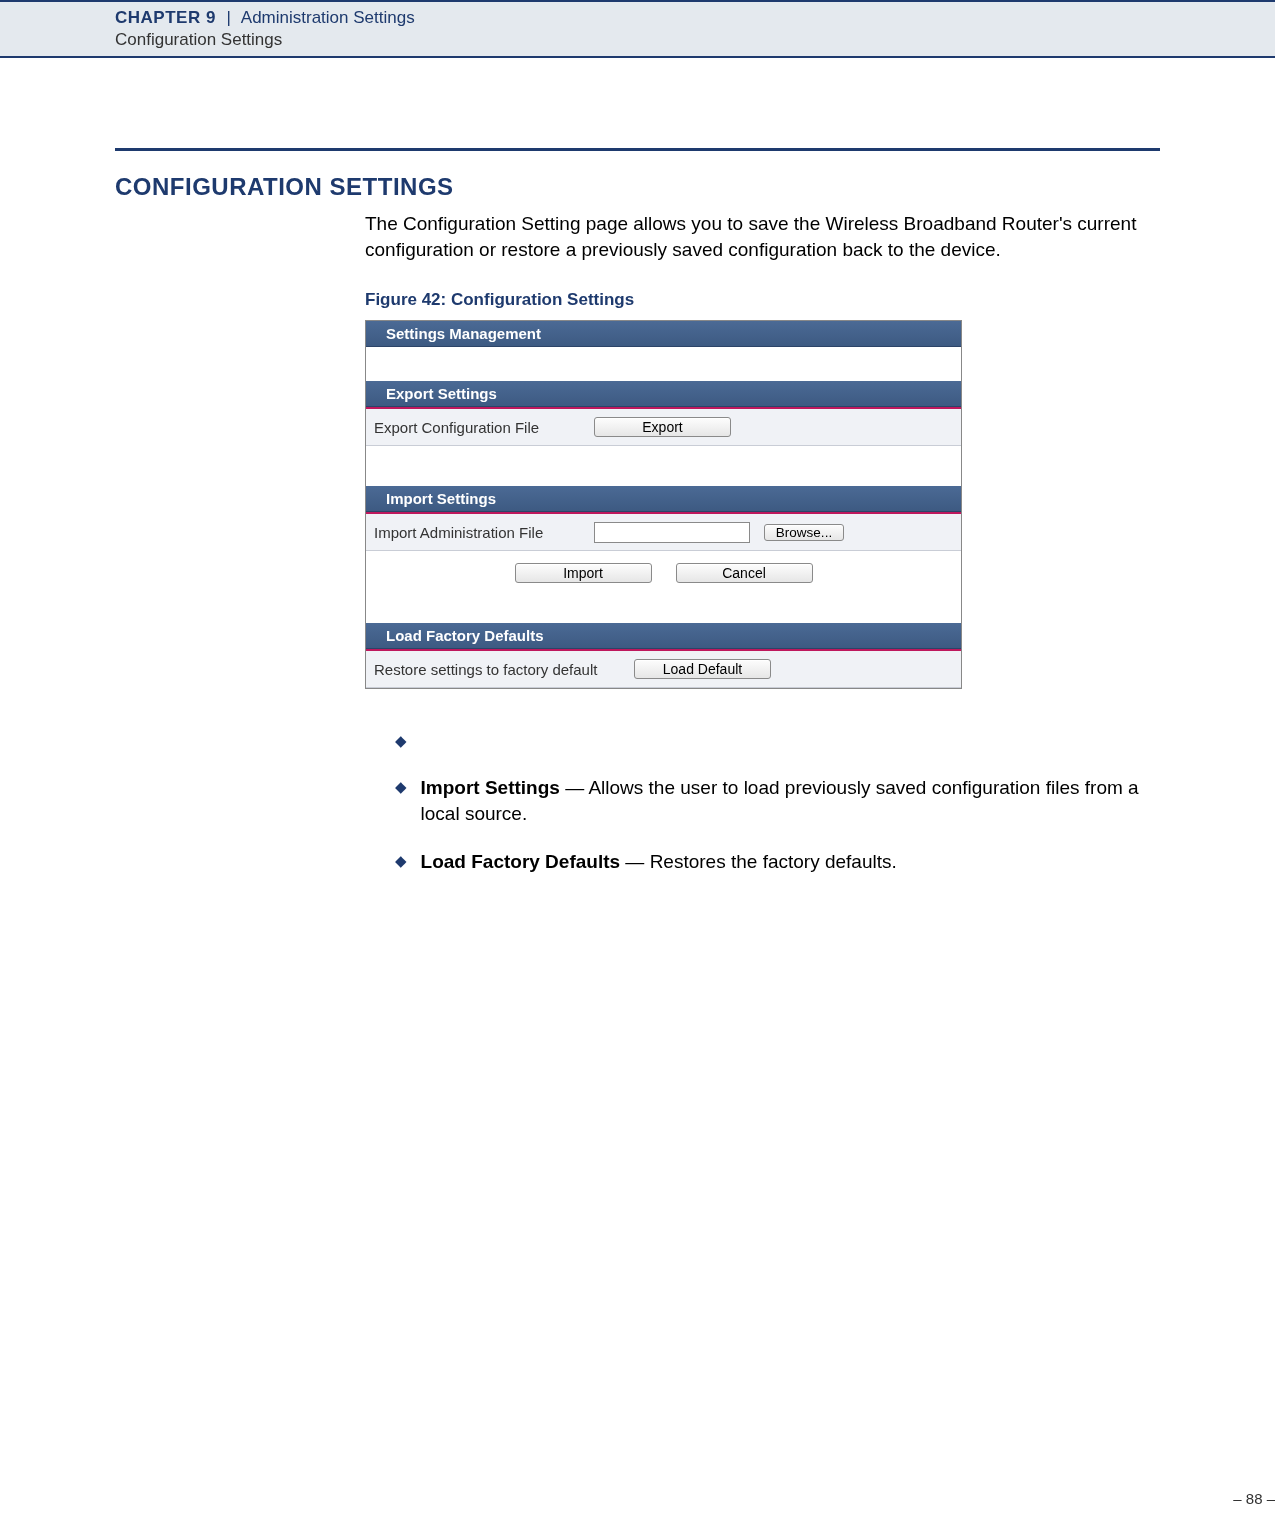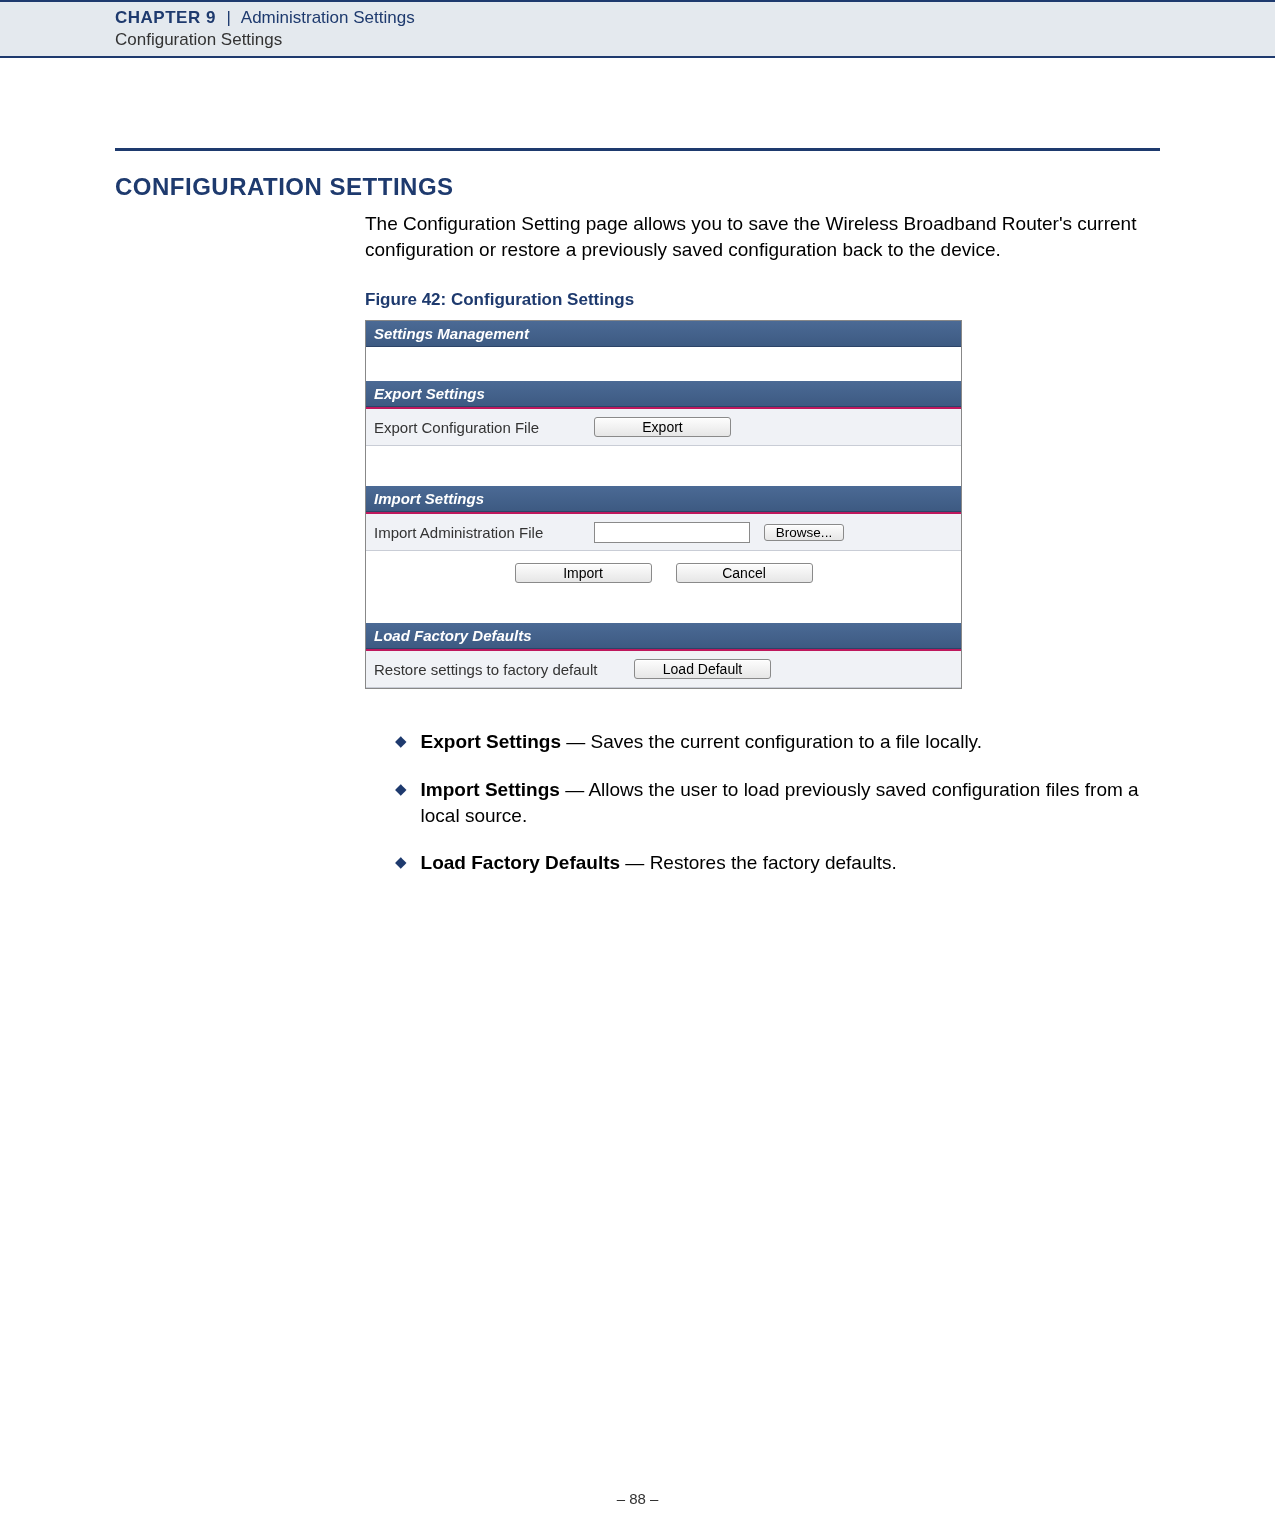--- a/index.html
+++ b/index.html
@@ -66,23 +66,22 @@
       margin-top: 10px;
       width: 595px;
       border: 1px solid #888;
       font-family: Arial, sans-serif;
     }
     .panel-hdr {
       background: linear-gradient(#4b6a95, #3d5a82);
       color: #fff;
       font-weight: bold;
       font-size: 15px;
-      padding: 4px 8px;
+      padding: 4px 20px;
       border-bottom: 1px solid #2c4468;
-      font-style: italic;
     }
     .panel-desc {
       background: #fff;
       color: #333;
       font-size: 14.5px;
       padding: 4px 8px 4px 8px;
       border-bottom: 1px solid #aaa;
       line-height: 1.25;
     }
     .gap {
@@ -149,21 +148,21 @@
       line-height: 1.6;
     }
     .bullet-text {
       font-size: 19px;
       line-height: 1.35;
     }
     .bullet-text b {
       font-weight: bold;
     }
     .page-number {
-      text-align: center;
+      text-align: right;
       font-size: 15px;
       color: #333;
       position: absolute;
       width: 1275px;
       top: 1490px;
     }
   </style>
 </head>
 <body>
 
@@ -210,21 +209,20 @@
     <div class="panel-hdr">Load Factory Defaults</div>
     <div class="form-row">
       <div class="form-label" style="width:260px">Restore settings to factory default</div>
       <button class="btn">Load Default</button>
     </div>
   </div>
 
   <div class="bullets">
     <div class="bullet-item">
       <div class="diamond">◆</div>
-      <div class="bullet-text"><b>Export Settings</b><span> — Saves the current configuration to a file locally.</span></div>
     </div>
     <div class="bullet-item">
       <div class="diamond">◆</div>
       <div class="bullet-text"><b>Import Settings</b><span> — Allows the user to load previously saved configuration files from a local source.</span></div>
     </div>
     <div class="bullet-item">
       <div class="diamond">◆</div>
       <div class="bullet-text"><b>Load Factory Defaults</b><span> — Restores the factory defaults.</span></div>
     </div>
   </div>

